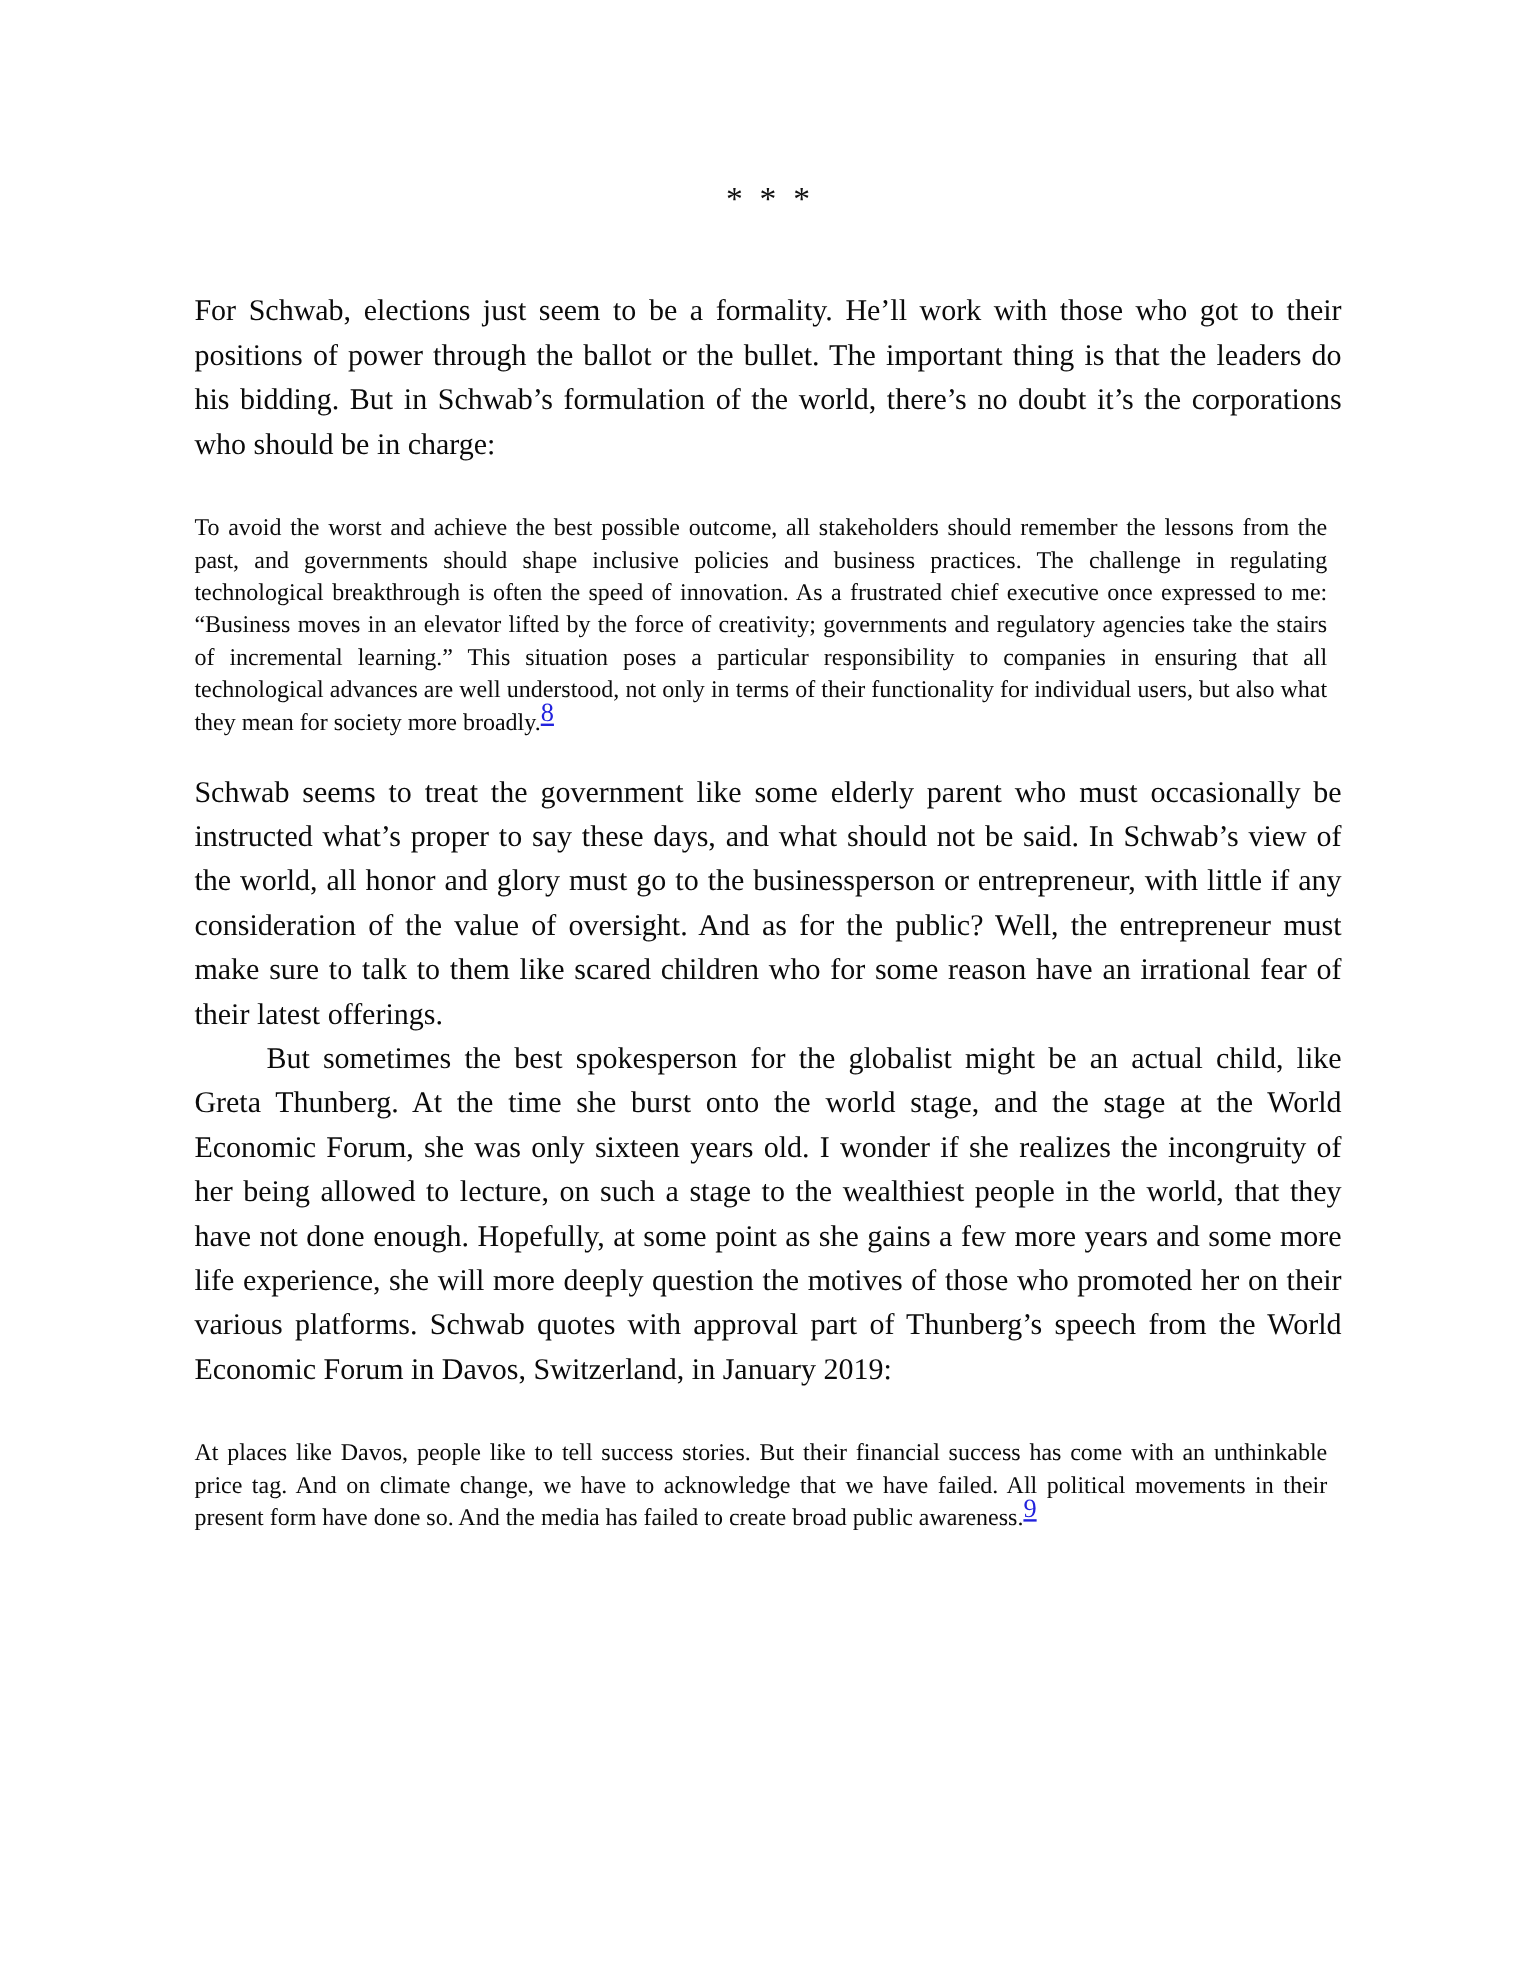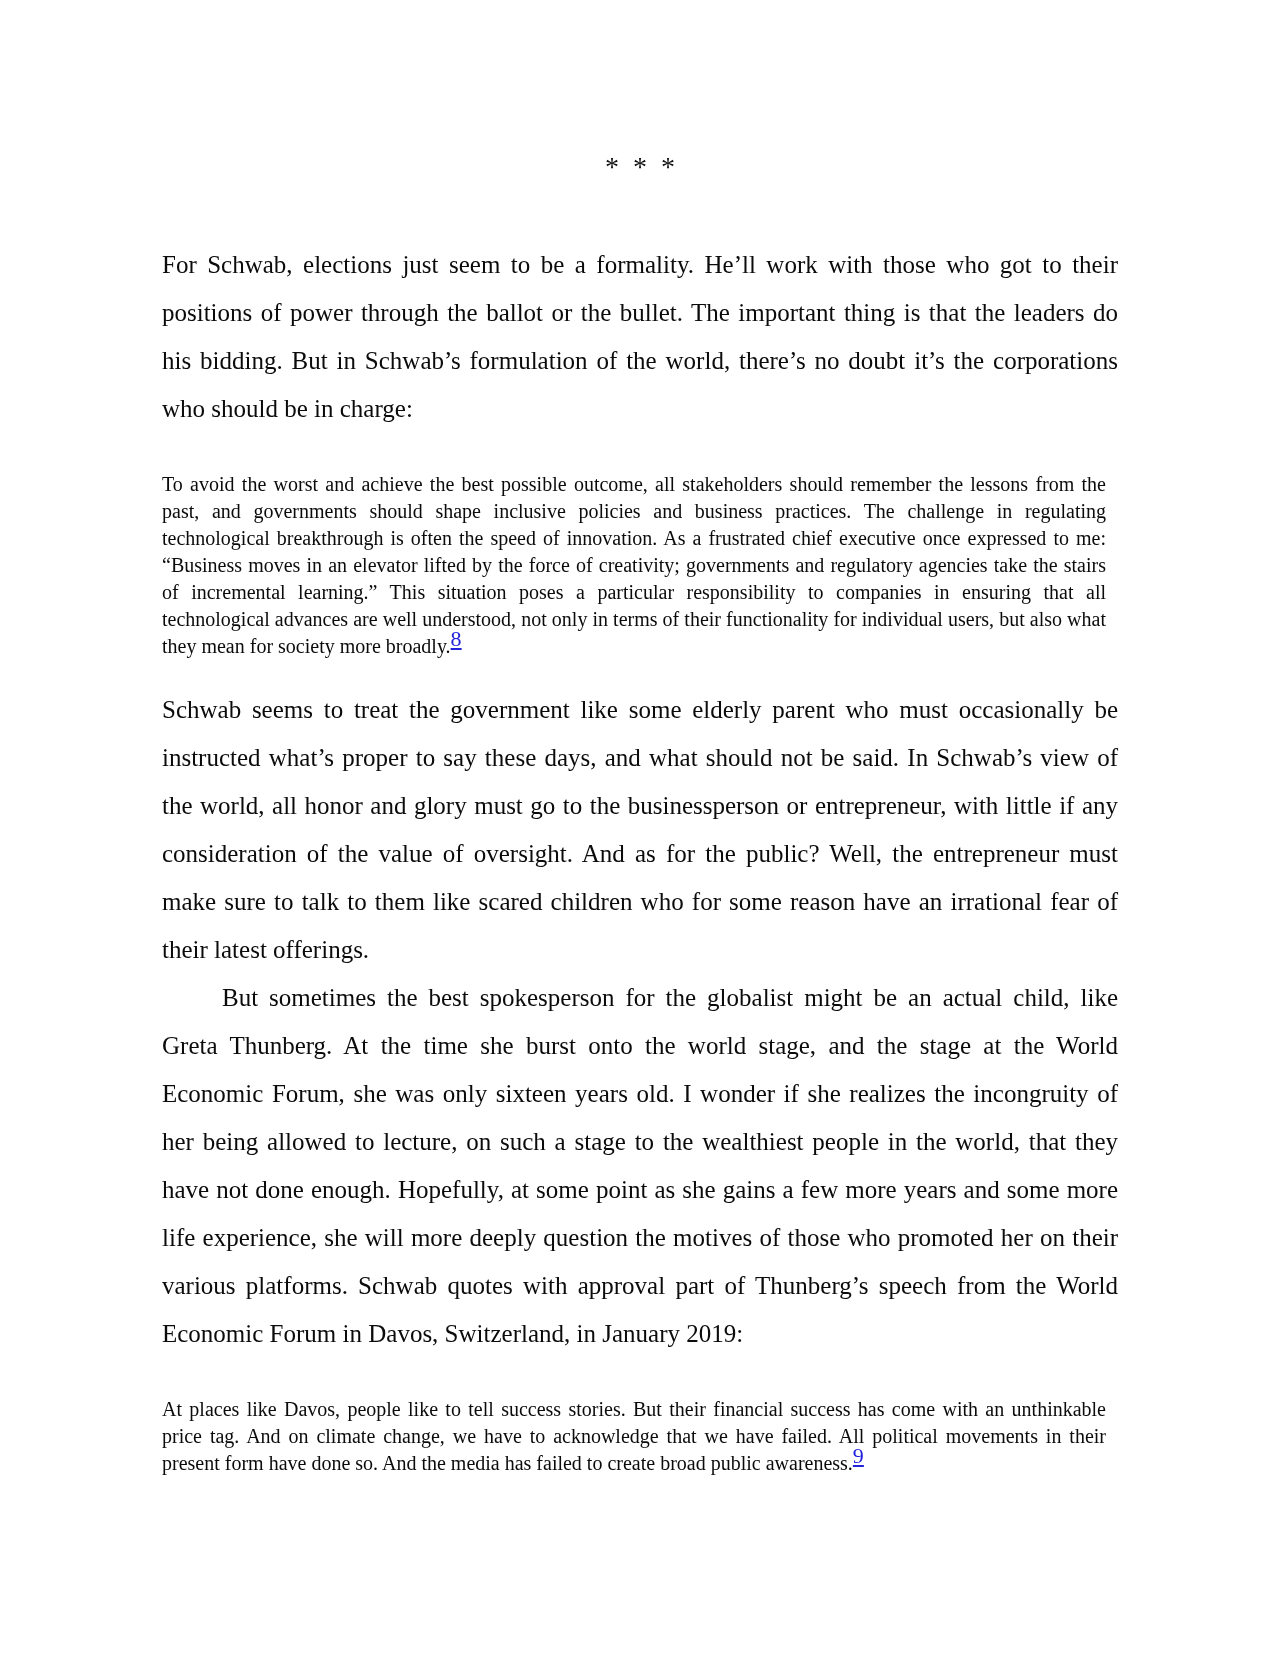--- a/index.html
+++ b/index.html
@@ -26,21 +26,21 @@
     text-align: center;
     font-size: 28px;
     line-height: 34px;
     word-spacing: 7px;
     margin: 0 0 57px 0;
     color: #111111;
   }
   .body-para {
     margin: 0;
     font-size: 25px;
-    line-height: 48px;
+    line-height: 37px;
     text-align: justify;
     text-justify: inter-word;
     color: #0b0b0b;
   }
   .body-para.indent {
     text-indent: 60px;
   }
   .quote {
     margin: 38px 12px 26px 0;
     font-size: 20px;

